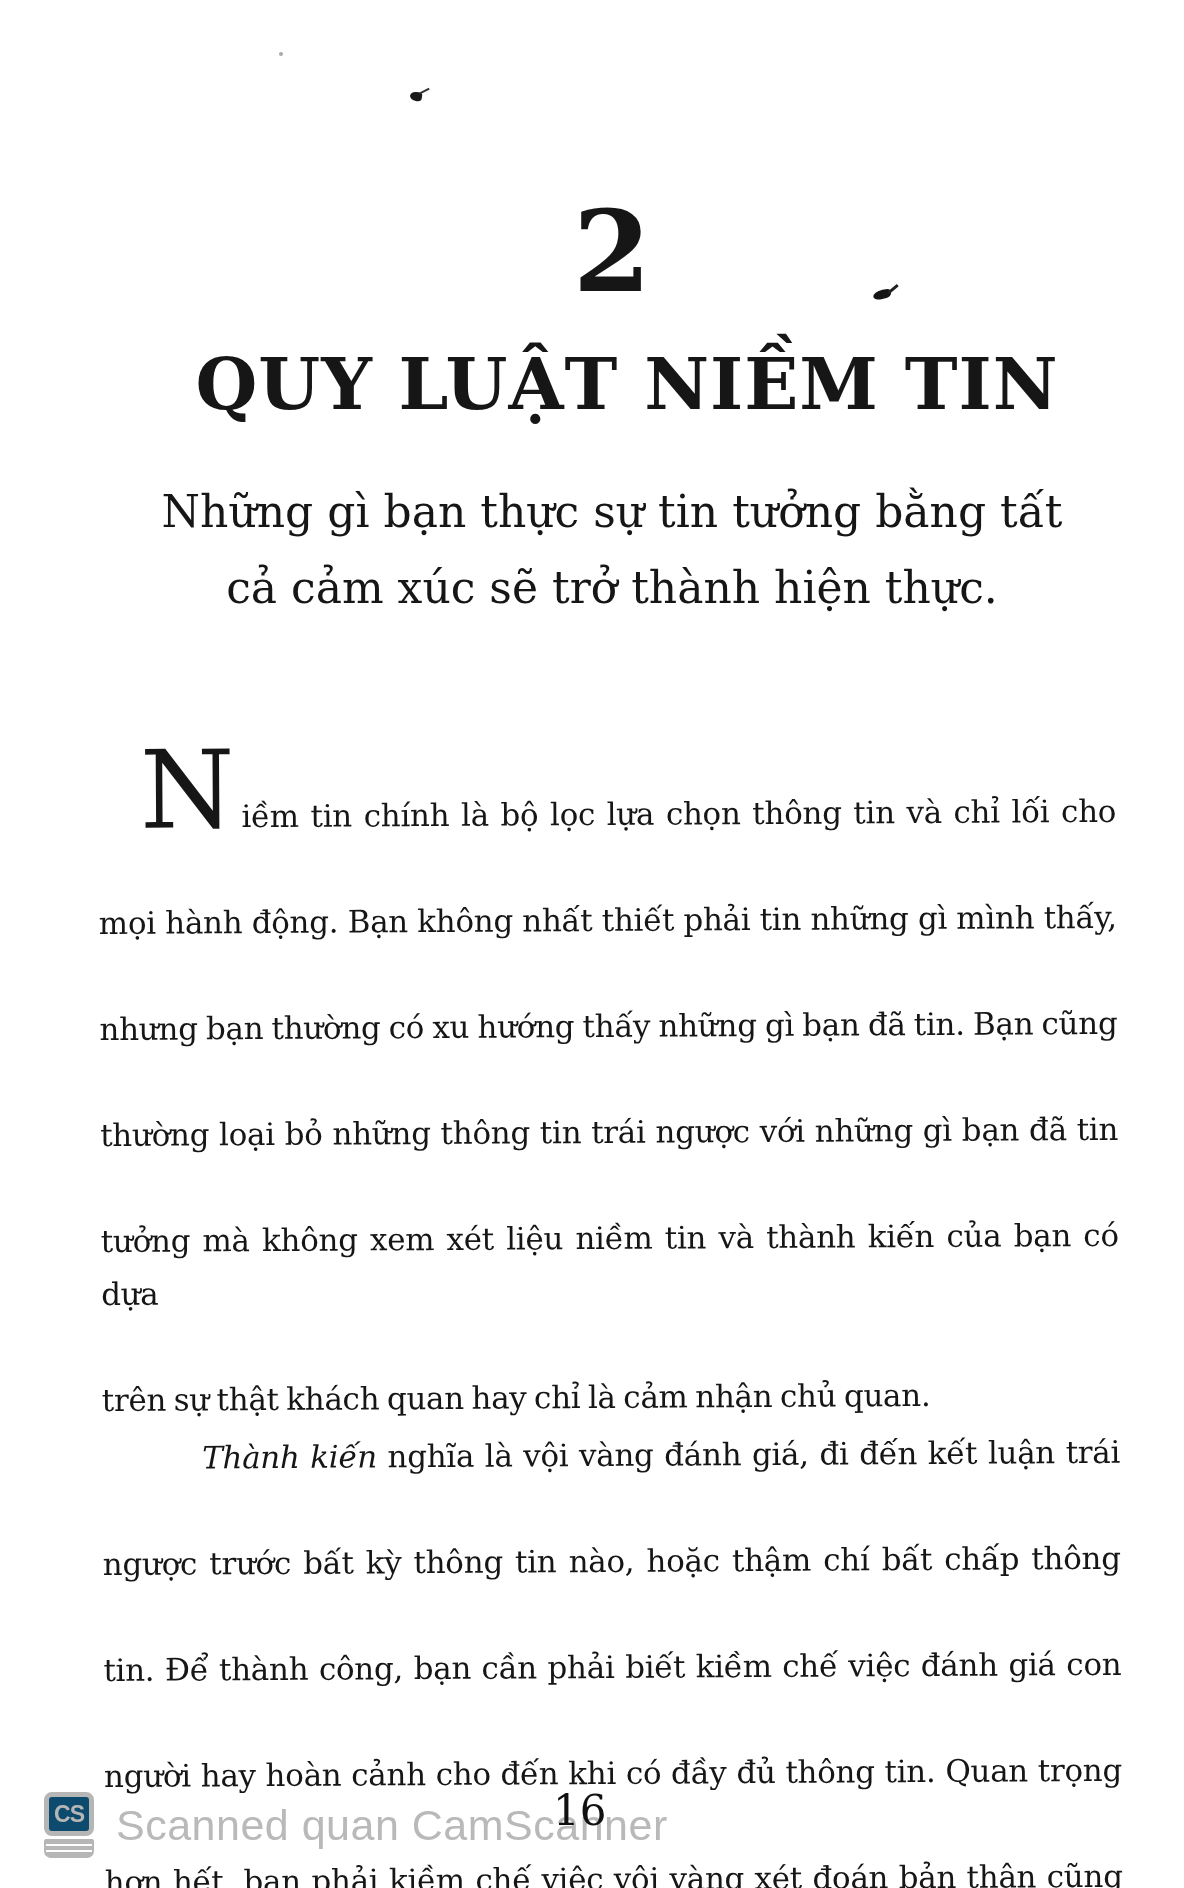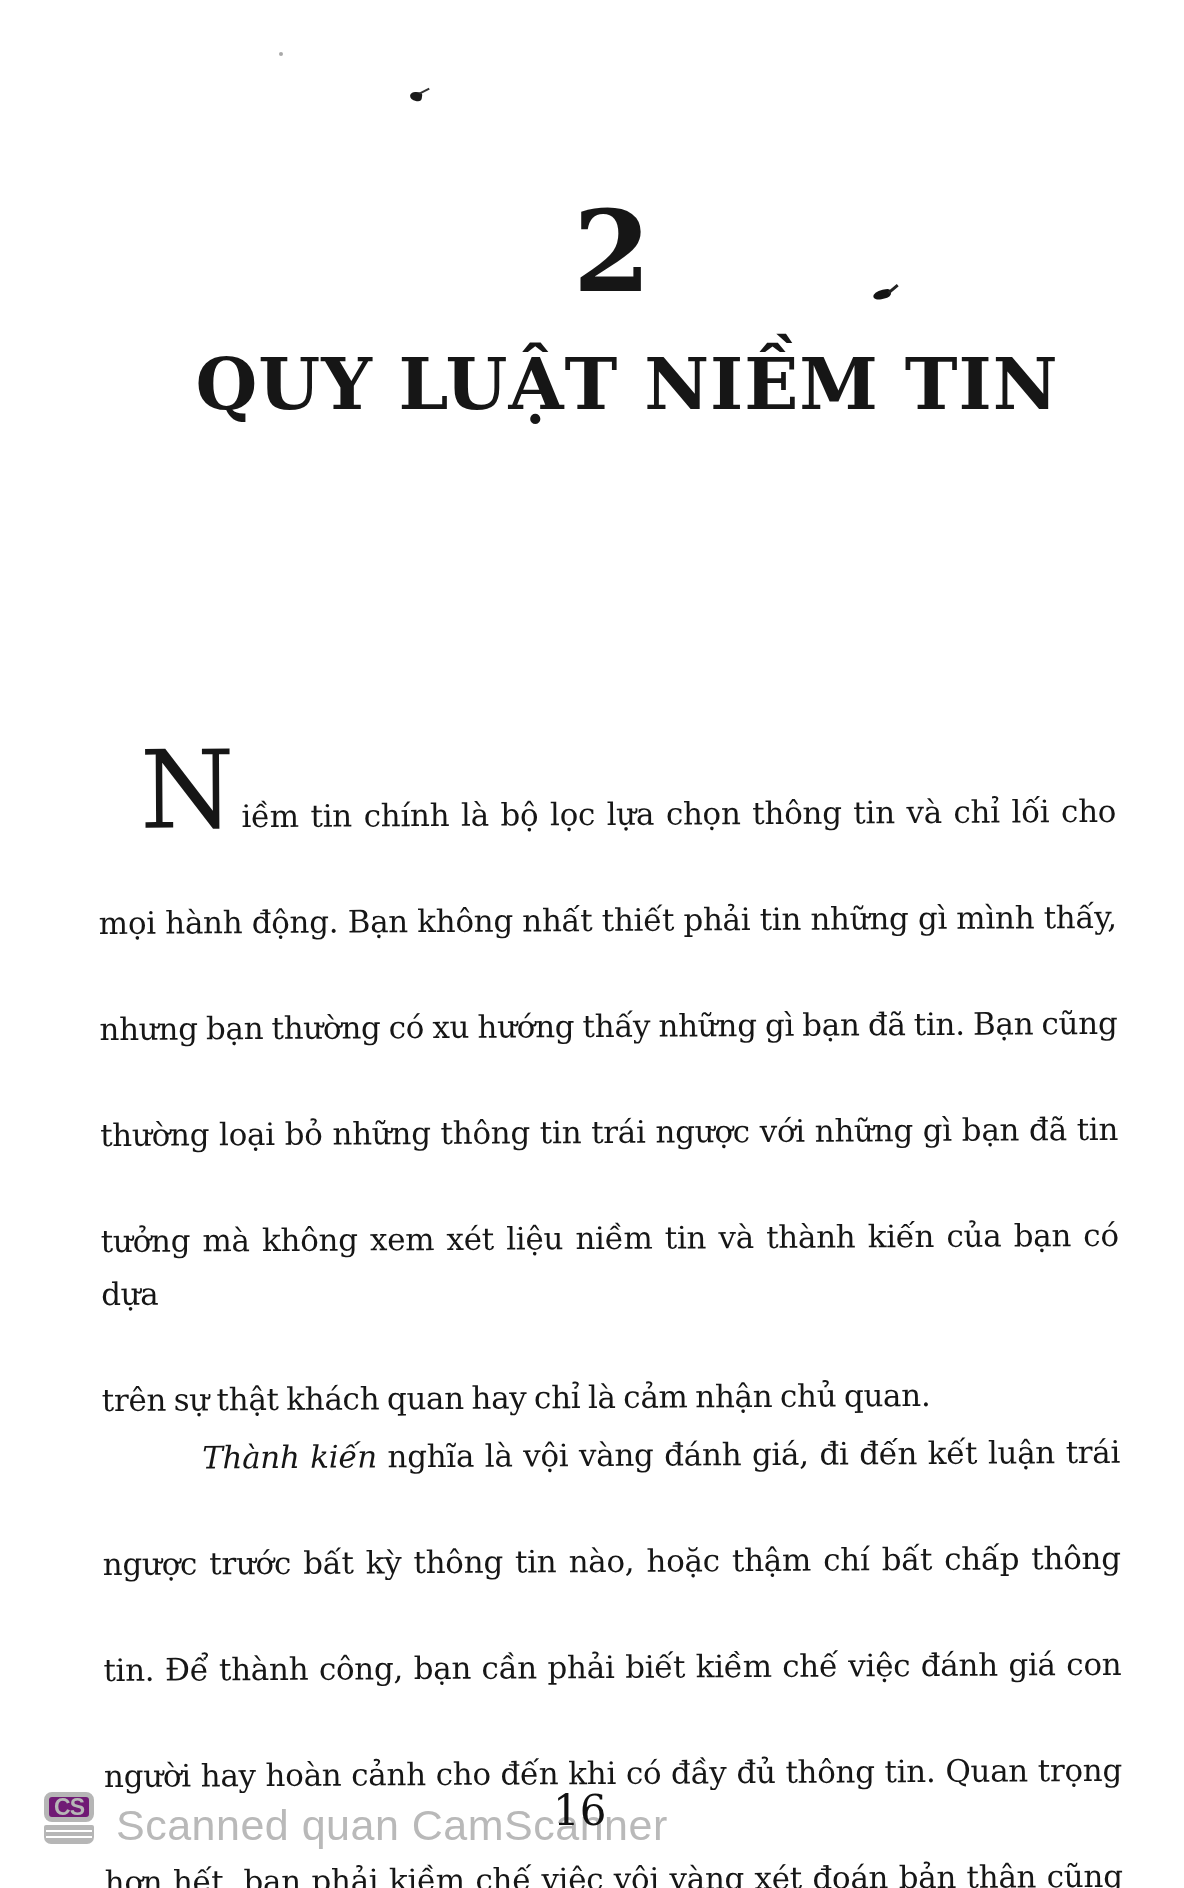--- a/index.html
+++ b/index.html
@@ -81,32 +81,32 @@
     position: absolute;
     left: 44px;
     top: 1792px;
     display: flex;
     align-items: center;
     gap: 22px;
     z-index: 1;
   }
   .wm-logo { width: 50px; height: 66px; }
   .wm-logo-top {
-    height: 30px;
+    height: 44px;
     border: 5px solid #b6b6b6;
     border-radius: 8px;
     display: flex;
     align-items: center;
     justify-content: center;
     font-family: "Liberation Sans", sans-serif;
     font-weight: bold;
     font-size: 23px;
     color: #b6b6b6;
     letter-spacing: -1px;
-    background: #701a75;
+    background: #0c4a6e;
   }
   .wm-logo-base {
     margin-top: 3px;
     height: 19px;
     background: #b6b6b6;
     border-radius: 2px 2px 7px 7px;
     position: relative;
     overflow: hidden;
   }
   .wm-page-line {
@@ -168,20 +168,24 @@
 <div class="page">
 
   <span class="artifact artifact-dot"></span>
   <span class="artifact artifact-speck"></span>
   <span class="artifact artifact-comma"></span>
 
   <div class="center-band chapter-number">2</div>
 
   <div class="center-band chapter-title">QUY LUẬT NIỀM TIN</div>
 
+  <div class="center-band chapter-subtitle">
+    <div>Những gì bạn thực sự tin tưởng bằng tất</div>
+    <div>cả cảm xúc sẽ trở thành hiện thực.</div>
+  </div>
 
   <div class="body-block">
 
     <div>
       <div class="jline p1-first">
         <span class="dropcap">N</span><span>iềm tin chính là bộ lọc lựa chọn thông tin và chỉ lối cho</span>
       </div>
       <div>
           <div class="jline">mọi hành động. Bạn không nhất thiết phải tin những gì mình thấy,</div>
           <div class="jline">nhưng bạn thường có xu hướng thấy những gì bạn đã tin. Bạn cũng</div>

